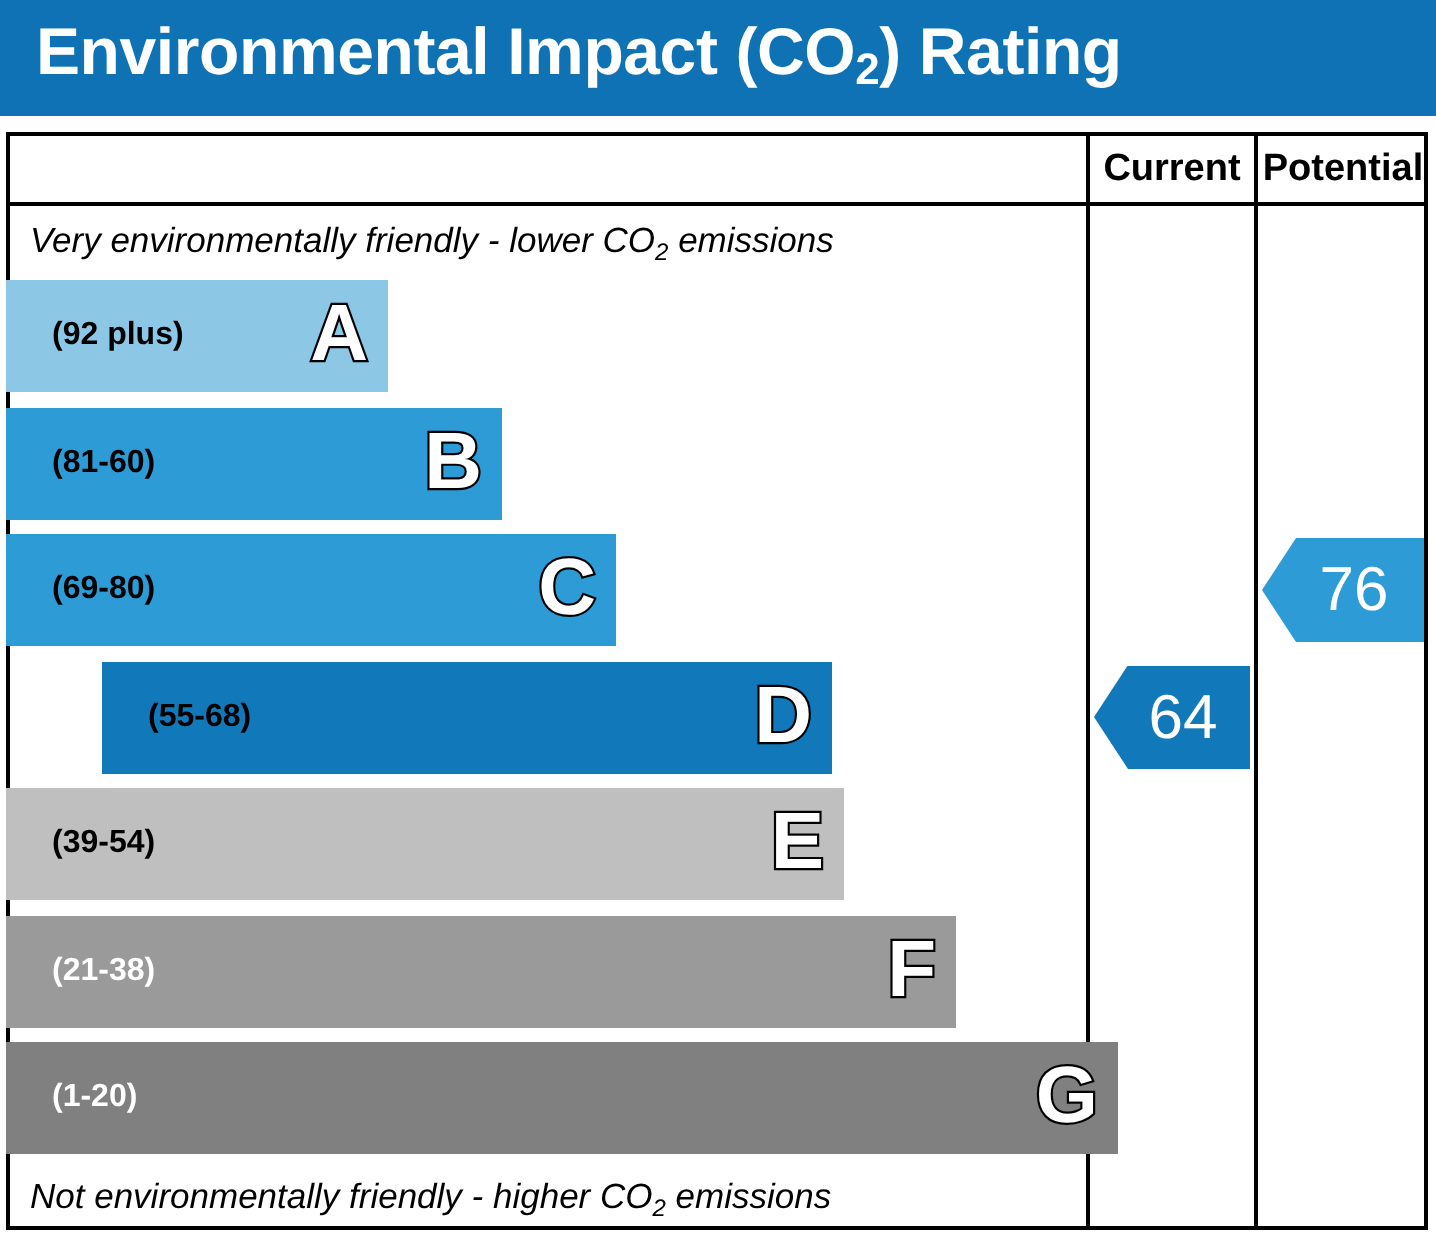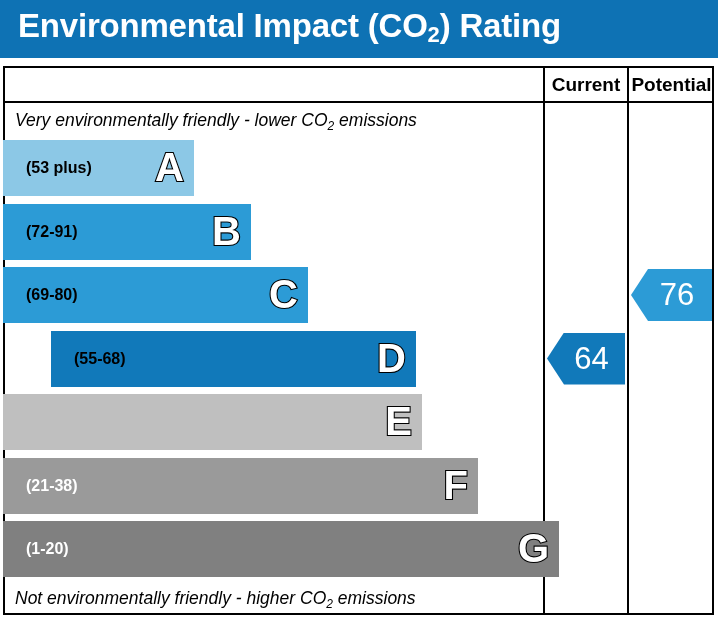--- a/index.html
+++ b/index.html
@@ -171,36 +171,37 @@
   <div class="col-divider current-left"></div>
   <div class="col-divider potential-left"></div>
 
   <div class="col-head current">Current</div>
   <div class="col-head potential">Potential</div>
 
   <div class="caption top"><span>Very environmentally friendly - lower CO</span><sub>2</sub><span> emissions</span></div>
 
   <div id="bands-layer">
       <div class="band" style="top: 140px; width: 191px; background: rgb(140, 200, 230);">
-        <div class="band-range" style="color: rgb(0, 0, 0);">(53 plus)</div>
+        <div class="band-range" style="color: rgb(0, 0, 0);">(92 plus)</div>
         <div class="band-letter" style="right: 10px; width: 44px;">A</div>
       </div>
       <div class="band" style="top: 203.5px; width: 248px; background: rgb(44, 155, 214);">
-        <div class="band-range" style="color: rgb(0, 0, 0);">(72-91)</div>
+        <div class="band-range" style="color: rgb(0, 0, 0);">(81-60)</div>
         <div class="band-letter" style="right: 10px; width: 44px;">B</div>
       </div>
       <div class="band" style="top: 267px; width: 305px; background: rgb(44, 155, 214);">
         <div class="band-range" style="color: rgb(0, 0, 0);">(69-80)</div>
         <div class="band-letter" style="right: 10px; width: 44px;">C</div>
       </div>
       <div class="band" style="top: 330.5px; width: 365px; background: rgb(17, 121, 186); margin-left: 48px;">
         <div class="band-range" style="color: rgb(0, 0, 0);">(55-68)</div>
         <div class="band-letter" style="right: 10px; width: 44px;">D</div>
       </div>
       <div class="band" style="top: 394px; width: 419px; background: rgb(191, 191, 191);">
+        <div class="band-range" style="color: rgb(0, 0, 0);">(39-54)</div>
         <div class="band-letter" style="right: 10px; width: 44px;">E</div>
       </div>
       <div class="band" style="top: 457.5px; width: 475px; background: rgb(154, 154, 154);">
         <div class="band-range" style="color: rgb(255, 255, 255);">(21-38)</div>
         <div class="band-letter" style="right: 10px; width: 44px;">F</div>
       </div>
       <div class="band" style="top: 521px; width: 556px; background: rgb(128, 128, 128);">
         <div class="band-range" style="color: rgb(255, 255, 255);">(1-20)</div>
         <div class="band-letter" style="right: 10px; width: 44px;">G</div>
       </div>

